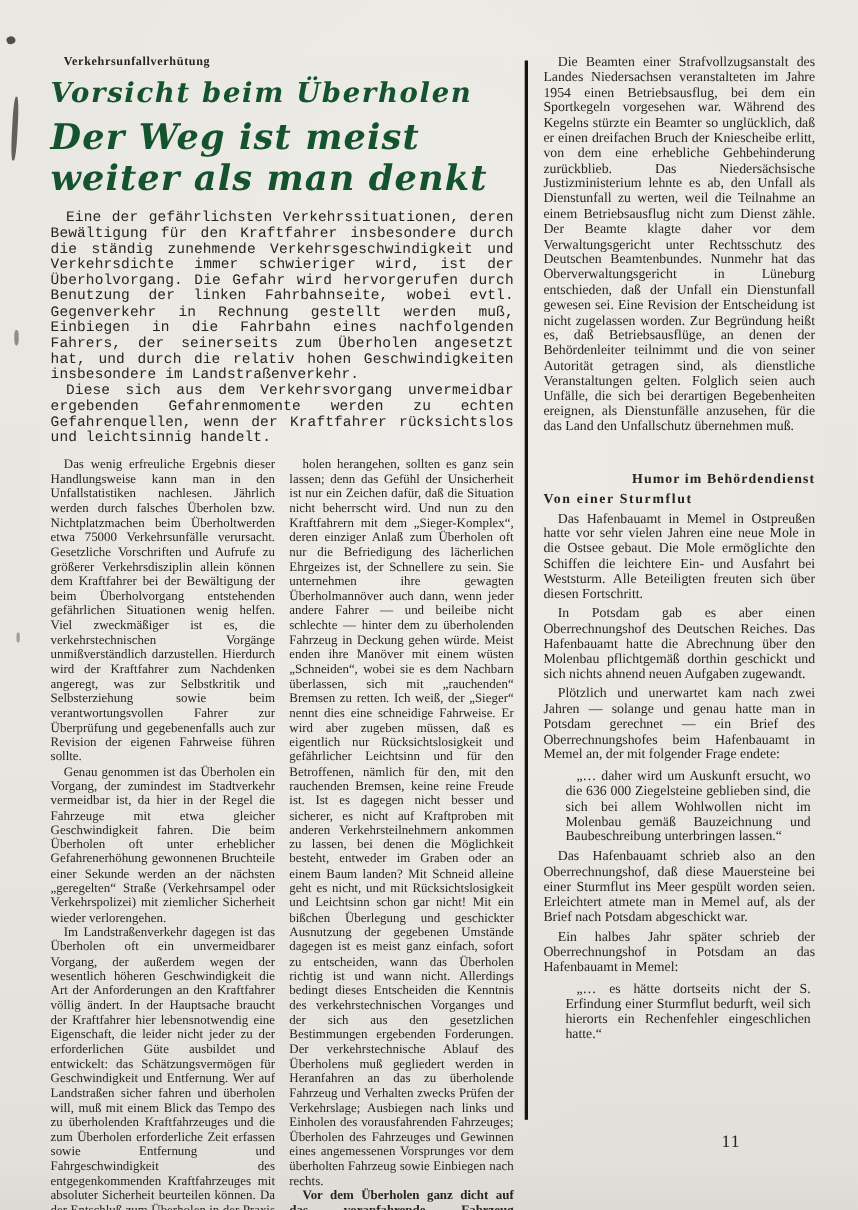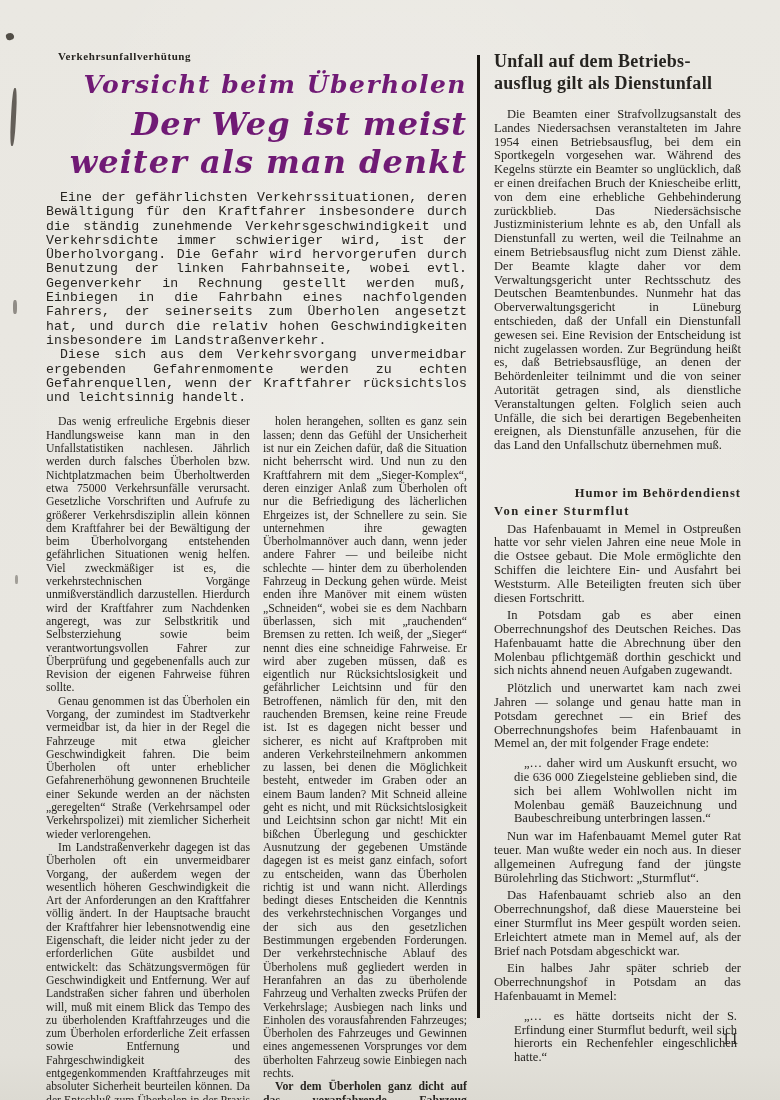--- a/index.html
+++ b/index.html
@@ -18,21 +18,21 @@
   
   .smudge{position:absolute;background:#37322b;border-radius:45% 55% 50% 50%;}
   .smudge.a{left:6px;top:33px;width:8px;height:7px;transform:rotate(-18deg);opacity:.85;}
   .smudge.b{left:11px;top:88px;width:5px;height:58px;transform:rotate(3deg);opacity:.75;border-radius:40%;}
   .smudge.c{left:13px;top:300px;width:4px;height:14px;opacity:.5;border-radius:40%;}
   .smudge.d{left:15px;top:575px;width:3px;height:9px;opacity:.4;border-radius:40%;}
 
   .main{position:absolute;left:46px;top:50px;width:421px;}
   .kicker{font-weight:bold;font-size:11px;letter-spacing:.6px;margin:0 0 8px 12px;}
   .script-head{font-family:"DejaVu Serif", serif;font-style:italic;font-weight:bold;
-    text-align:right;margin:0;color:#701a75;}
+    text-align:left;margin:0;color:#14532d;}
   .script-head.l1{font-size:25px;letter-spacing:1.5px;margin-top:2px;}
   .script-head.l2{font-size:32px;letter-spacing:1px;margin-top:6px;margin-bottom:10px;}
 
   p{margin:0;text-align:justify;}
   .intro p{font-size:13.2px;line-height:14.3px;text-indent:14px;letter-spacing:.1px;font-family:Liberation Mono, monospace;}
   .cols{display:flex;gap:13px;margin-top:10px;}
   .col{width:204px;}
   .col p{font-size:11.75px;line-height:13.3px;text-indent:12px;}
   .bold-para{font-weight:bold;}
   .spaced{letter-spacing:.7px;}
@@ -42,21 +42,21 @@
   .rightcol{position:absolute;left:494px;top:50px;width:247px;}
   .r-title{font-weight:bold;font-size:18px;line-height:22px;margin:0 0 14px 0;letter-spacing:.3px;}
   .rightcol p{font-size:12.55px;line-height:13.8px;text-indent:13px;margin-bottom:1px;}
   .rightcol p + p{margin-top:4px;}
   .quote{margin:6px 4px 4px 20px !important;text-indent:0 !important;}
   .quote .q-ind{display:block;text-indent:10px;}
   .signoff{float:right;font-weight:normal;padding-left:8px;}
   .humor-kicker{font-weight:bold;font-size:14.5px;letter-spacing:1px;margin:34px 0 10px 0;text-indent:0 !important;text-align:right;}
   .humor-title{font-weight:bold;font-size:19.5px;letter-spacing:1.5px;text-align:left;text-indent:0 !important;margin:0 0 14px 0;}
 
-  .page-number{position:absolute;left:722px;top:1030px;font-size:16px;letter-spacing:1px;}
+  .page-number{position:absolute;left:656px;top:1030px;font-size:16px;letter-spacing:1px;}
 </style>
 </head>
 <body>
 
 <div class="paper"></div>
 <div class="smudge a"></div>
 <div class="smudge b"></div>
 <div class="smudge c"></div>
 <div class="smudge d"></div>
 
@@ -82,37 +82,32 @@
       <p class="spaced">Erstens: Mit zunehmender Geschwindigkeit wächst der Bremsweg in sehr hohem Maße (bei doppeltem Tempo etwa um das Vierfache) — ein Umstand, der meist nur schwer in das Gefühl des Fahrers eingeht. Bei plötzlicher Gefahrenbremsung</p>
 
     </div>
   </div>
 </div>
 
 <div class="rule"></div>
 
 <div class="rightcol">
   <div>
-    <h2 class="r-title">
-      <span>Unfall auf dem Betriebs-</span><br>
-      <span>ausflug gilt als Dienstunfall</span>
-    </h2>
     <p>Die Beamten einer Strafvollzugsanstalt des Landes Niedersachsen veranstalteten im Jahre 1954 einen Betriebsausflug, bei dem ein Sportkegeln vorgesehen war. Während des Kegelns stürzte ein Beamter so unglücklich, daß er einen dreifachen Bruch der Kniescheibe erlitt, von dem eine erhebliche Gehbehinderung zurückblieb. Das Niedersächsische Justizministerium lehnte es ab, den Unfall als Dienstunfall zu werten, weil die Teilnahme an einem Betriebsausflug nicht zum Dienst zähle. Der Beamte klagte daher vor dem Verwaltungsgericht unter Rechtsschutz des Deutschen Beamtenbundes. Nunmehr hat das Oberverwaltungsgericht in Lüneburg entschieden, daß der Unfall ein Dienstunfall gewesen sei. Eine Revision der Entscheidung ist nicht zugelassen worden. Zur Begründung heißt es, daß Betriebsausflüge, an denen der Behördenleiter teilnimmt und die von seiner Autorität getragen sind, als dienstliche Veranstaltungen gelten. Folglich seien auch Unfälle, die sich bei derartigen Begebenheiten ereignen, als Dienstunfälle anzusehen, für die das Land den Unfallschutz übernehmen muß.</p>
   </div>
 
   <div>
     <p class="humor-kicker">Humor im Behördendienst</p>
     <p class="humor-title">Von einer Sturmflut</p>
     <p>Das Hafenbauamt in Memel in Ostpreußen hatte vor sehr vielen Jahren eine neue Mole in die Ostsee gebaut. Die Mole ermöglichte den Schiffen die leichtere Ein- und Ausfahrt bei Weststurm. Alle Beteiligten freuten sich über diesen Fortschritt.</p>
     <p>In Potsdam gab es aber einen Oberrechnungshof des Deutschen Reiches. Das Hafenbauamt hatte die Abrechnung über den Molenbau pflichtgemäß dorthin geschickt und sich nichts ahnend neuen Aufgaben zugewandt.</p>
     <p>Plötzlich und unerwartet kam nach zwei Jahren — solange und genau hatte man in Potsdam gerechnet — ein Brief des Oberrechnungshofes beim Hafenbauamt in Memel an, der mit folgender Frage endete:</p>
     <p class="quote">
       <span class="q-ind">„… daher wird um Auskunft ersucht, wo die 636 000 Ziegelsteine geblieben sind, die sich bei allem Wohlwollen nicht im Molenbau gemäß Bauzeichnung und Baubeschreibung unterbringen lassen.“</span>
     </p>
-    <p>Nun war im Hafenbauamt Memel guter Rat teuer. Man wußte weder ein noch aus. In dieser allgemeinen Aufregung fand der jüngste Bürolehrling das Stichwort: „Sturmflut“.</p>
     <p>Das Hafenbauamt schrieb also an den Oberrechnungshof, daß diese Mauersteine bei einer Sturmflut ins Meer gespült worden seien. Erleichtert atmete man in Memel auf, als der Brief nach Potsdam abgeschickt war.</p>
     <p>Ein halbes Jahr später schrieb der Oberrechnungshof in Potsdam an das Hafenbauamt in Memel:</p>
     <p class="quote">
       <span class="signoff">S.</span>
       <span class="q-ind">„… es hätte dortseits nicht der Erfindung einer Sturmflut bedurft, weil sich hierorts ein Rechenfehler eingeschlichen hatte.“</span>
     </p>
   </div>
 </div>
 
 <div class="page-number">11</div>

